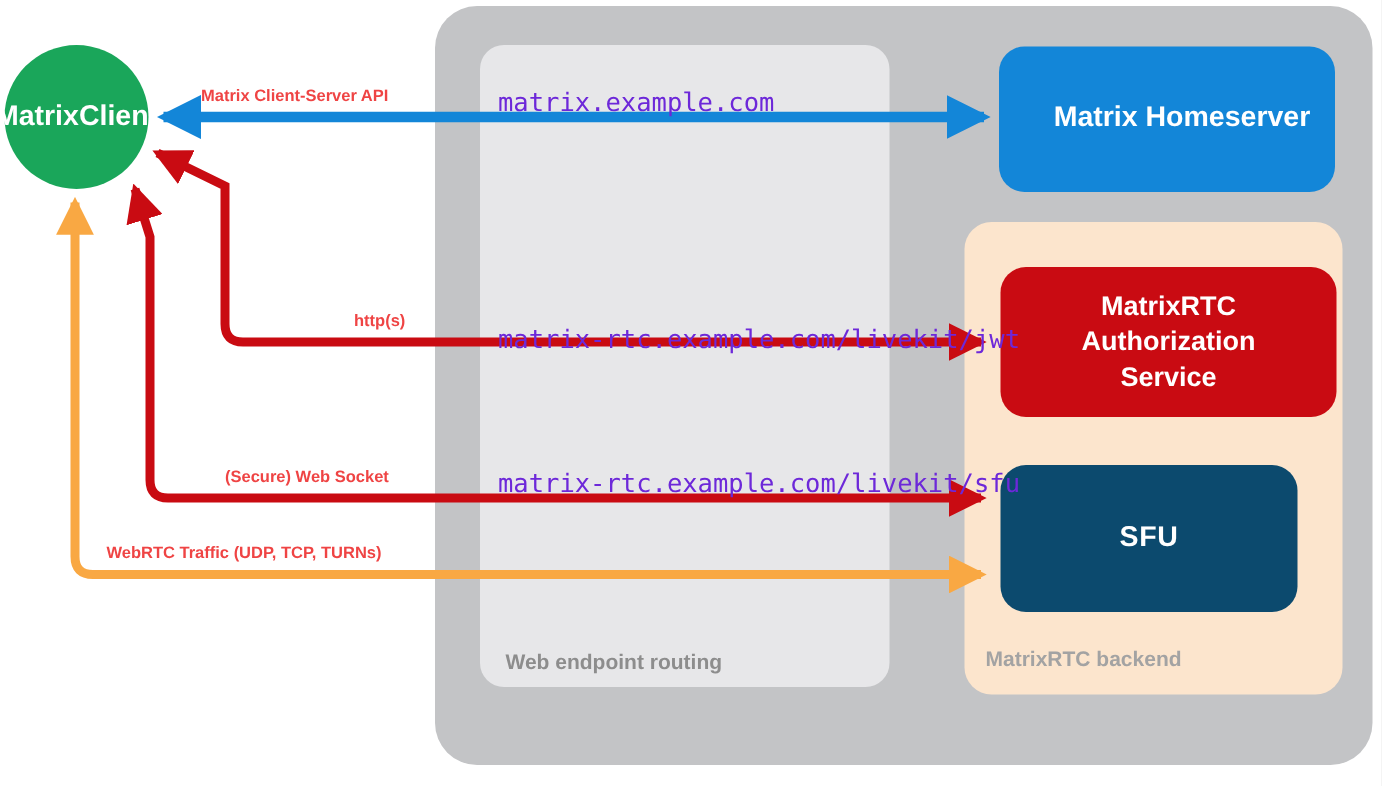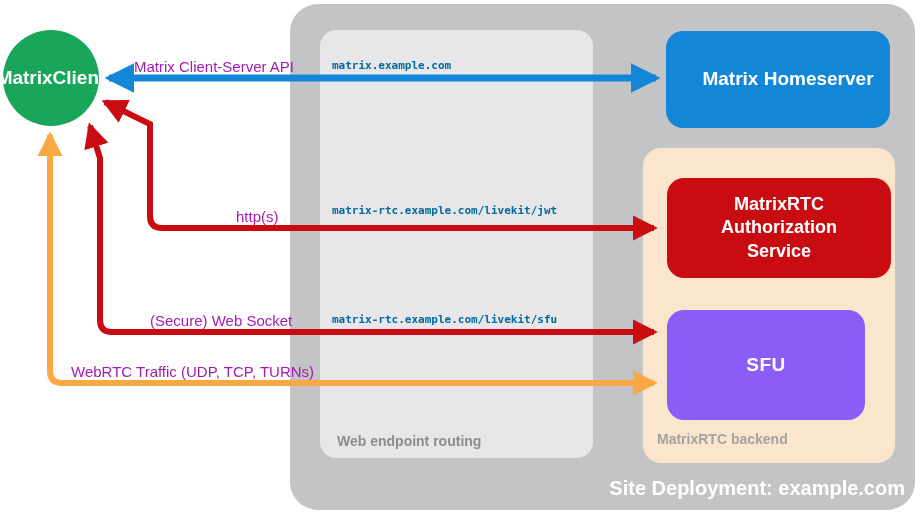--- a/index.html
+++ b/index.html
@@ -21,35 +21,35 @@
     background:#fce5cd;border-radius:18px;
   }
   
   .node{
     position:absolute;display:flex;align-items:center;justify-content:center;
     color:#ffffff;font-weight:bold;text-align:center;border-radius:17px;
     line-height:1.3;
   }
   .node-blue{left:666px;top:31px;width:204px;height:97px;background:#1386d8;font-size:19px;padding-left:20px;}
   .node-red{left:667px;top:178px;width:224px;height:100px;background:#c90b12;font-size:18px;padding:0 25px;box-sizing:border-box;}
-  .node-orange{left:667px;top:310px;width:198px;height:110px;background:#8b5cf6;font-size:19px;letter-spacing:.5px;}
+  .node-orange{left:667px;top:310px;width:198px;height:98px;background:#0c4a6e;font-size:19px;letter-spacing:.5px;}
   .client{
     position:absolute;left:3px;top:30px;width:96px;height:96px;border-radius:50%;
     background:#1aa65a;color:#ffffff;font-weight:bold;font-size:19px;line-height:1.2;
     display:flex;flex-direction:row;align-items:center;justify-content:center;text-align:center;
   }
   
   .arrows{position:absolute;left:0;top:0;width:921px;height:524px;pointer-events:none;}
   
   .alabel{
-    position:absolute;font-size:15px;font-weight:normal;color:#a21caf;white-space:nowrap;
+    position:absolute;font-size:11px;font-weight:bold;color:#ef4444;white-space:nowrap;
   }
   .mono{
-    position:absolute;font-family:"DejaVu Sans Mono",monospace;font-size:11px;
-    color:#0369a1;white-space:nowrap;font-weight:bold;
+    position:absolute;font-family:"DejaVu Sans Mono",monospace;font-size:17px;
+    color:#6d28d9;white-space:nowrap;font-weight:normal;
   }
   .corner-label{
     position:absolute;font-size:14px;font-weight:bold;white-space:nowrap;
   }
   .routing-label{left:337px;top:433px;color:#8d8d8d;}
   .backend-label{left:657px;top:431px;color:#a3a3a3;}
   .site-label{
     position:absolute;right:16px;top:477px;font-size:20px;font-weight:bold;color:#ffffff;white-space:nowrap;
   }
 </style>
@@ -95,20 +95,19 @@
     <path d="M 90 126 L 100 158 L 100 320 Q 100 332 112 332 L 654 332" fill="none" stroke="#c90b12" stroke-width="6" marker-start="url(#ar)" marker-end="url(#ar)"></path>
     <path d="M 50 135 L 50 371 Q 50 383 62 383 L 654 383" fill="none" stroke="#f9a843" stroke-width="6" marker-start="url(#ao)" marker-end="url(#ao)"></path>
   </svg>
 
   <div class="alabel" style="left:134px;top:58px;">Matrix Client-Server API</div>
   <div class="alabel" style="left:236px;top:208px;">http(s)</div>
   <div class="alabel" style="left:150px;top:312px;">(Secure) Web Socket</div>
   <div class="alabel" style="left:71px;top:363px;">WebRTC Traffic (UDP, TCP, TURNs)</div>
 
   <div class="mono" style="left:332px;top:59px;">matrix.example.com</div>
-  <div class="mono" style="left:332px;top:204px;">matrix-rtc.example.com/livekit/jwt</div>
+  <div class="mono" style="left:332px;top:217px;">matrix-rtc.example.com/livekit/jwt</div>
   <div class="mono" style="left:332px;top:313px;">matrix-rtc.example.com/livekit/sfu</div>
 
   <div class="corner-label routing-label">Web endpoint routing</div>
   <div class="corner-label backend-label">MatrixRTC backend</div>
-  <div class="site-label">Site Deployment: example.com</div>
 
 </div>
 
 </body></html>

